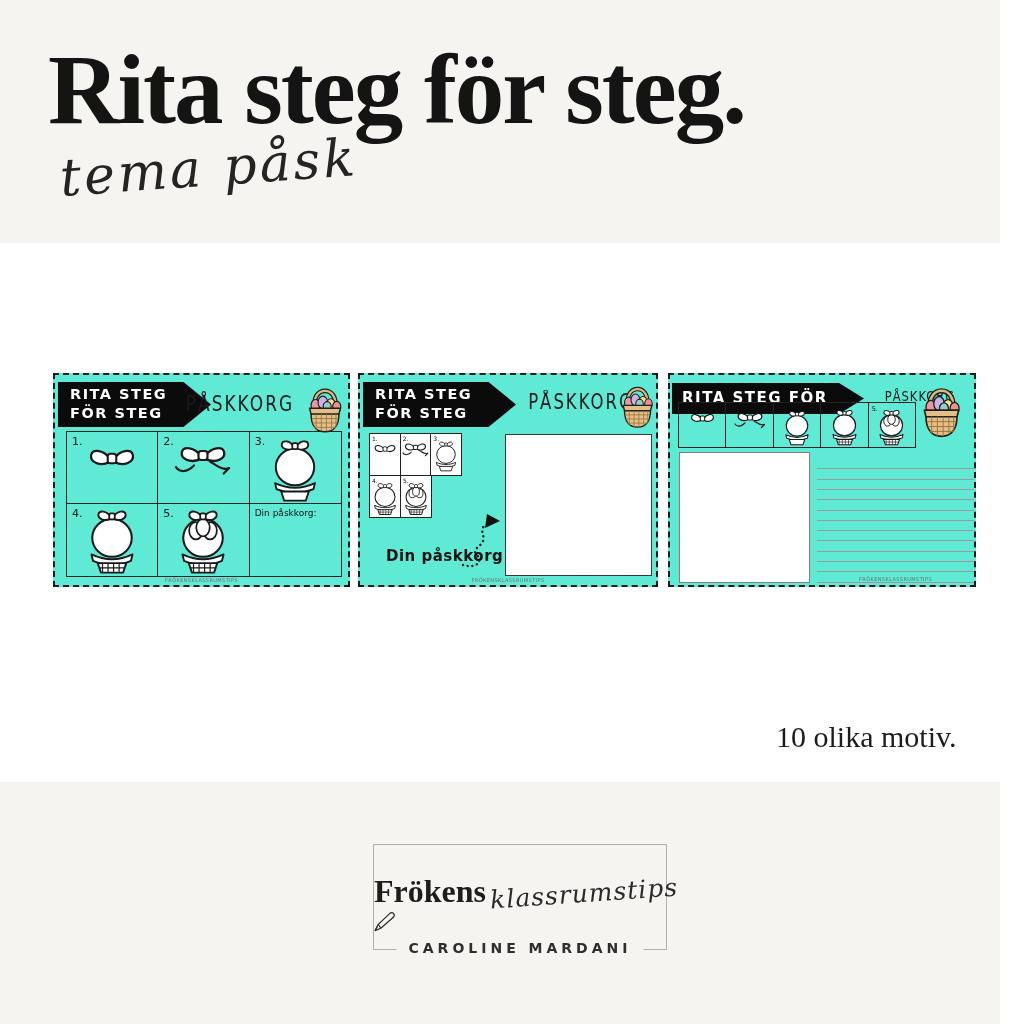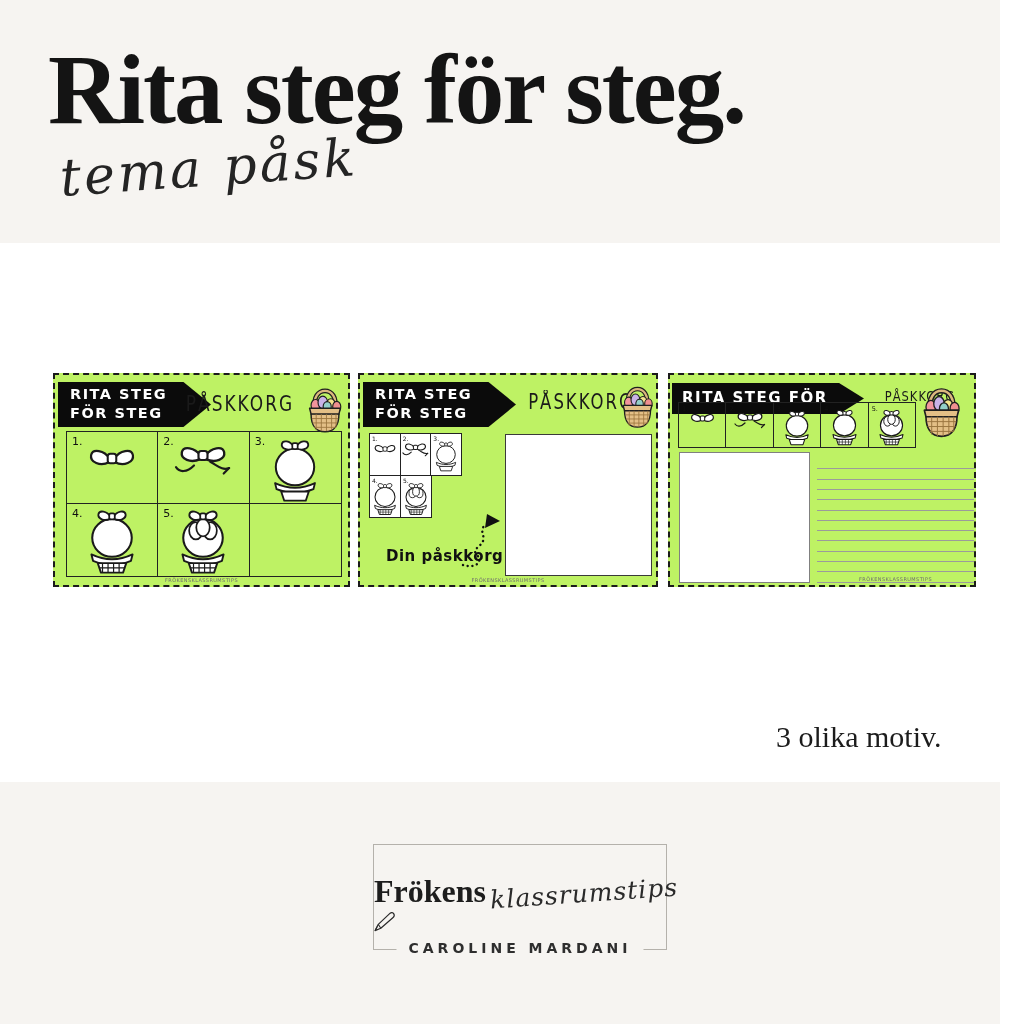--- a/index.html
+++ b/index.html
@@ -9,21 +9,21 @@
   .band-top{top:0;height:243px;}
   .band-bottom{top:782px;height:242px;}
 
   .title{position:absolute;left:48px;top:36px;margin:0;font-family:"Liberation Serif",serif;
          font-weight:600;font-size:99px;letter-spacing:-2px;color:#141414;line-height:1.1;}
   .subtitle{position:absolute;left:58px;top:148px;font-family:"DejaVu Serif",serif;
             font-style:italic;font-size:52px;letter-spacing:3px;color:#242424;
             transform:rotate(-4deg);transform-origin:left top;}
 
   
-  .card{position:absolute;top:373px;height:214px;background:#bef264;
+  .card{position:absolute;top:373px;height:214px;background:#5eead4;
         border:2px dashed #1b1b1b;box-sizing:border-box;}
   .card1{left:53px;width:297px;}
   .card2{left:358px;width:300px;}
   .card3{left:668px;width:308px;}
 
   .banner{position:absolute;background:#0b0b0b;color:#ffffff;font-weight:bold;
           font-family:"DejaVu Sans",sans-serif;letter-spacing:1.5px;
           clip-path:polygon(0 0,82% 0,100% 50%,82% 100%,0 100%);}
   .banner-2line{left:3px;top:7px;width:153px;height:45px;font-size:14.5px;line-height:1.3;
                 padding:3px 0 0 12px;box-sizing:border-box;}
@@ -215,20 +215,23 @@
         <svg width="56" height="68" style="margin-top:2px">
             <use href="#basketB"></use>
           </svg>
       </div>
       <div class="cell">
         <span class="stepnum">5.</span>
         <svg width="56" height="68" style="margin-top:2px">
             <use href="#basketC"></use>
           </svg>
       </div>
+      <div class="cell">
+        <span class="own-cell-label">Din påskkorg:</span>
+      </div>
     </div>
     <div class="wm">FRÖKENSKLASSRUMSTIPS</div>
   </section>
 
   <section class="card card2">
     <div class="banner banner-2line">
       <span>RITA STEG</span>
       <span>FÖR STEG</span>
     </div>
     <div class="motif">PÅSKKORG</div>
@@ -316,21 +319,21 @@
         <svg width="31" height="38" style="margin-top:4px">
             <use href="#basketC"></use>
           </svg>
       </div>
     </div>
     <div class="drawbox"></div>
     <div class="ruled"></div>
     <div class="wm">FRÖKENSKLASSRUMSTIPS</div>
   </section>
 
-  <div class="note">3 olika motiv.</div>
+  <div class="note">10 olika motiv.</div>
 
   <div class="logo-box">
     <div class="logo-row">
       <span class="logo-serif">Frökens</span><span class="logo-script">klassrumstips</span><svg class="pencil-svg">
           <use href="#pencil"></use>
         </svg>
     </div>
     <div class="logo-author">CAROLINE MARDANI</div>
   </div>
 

